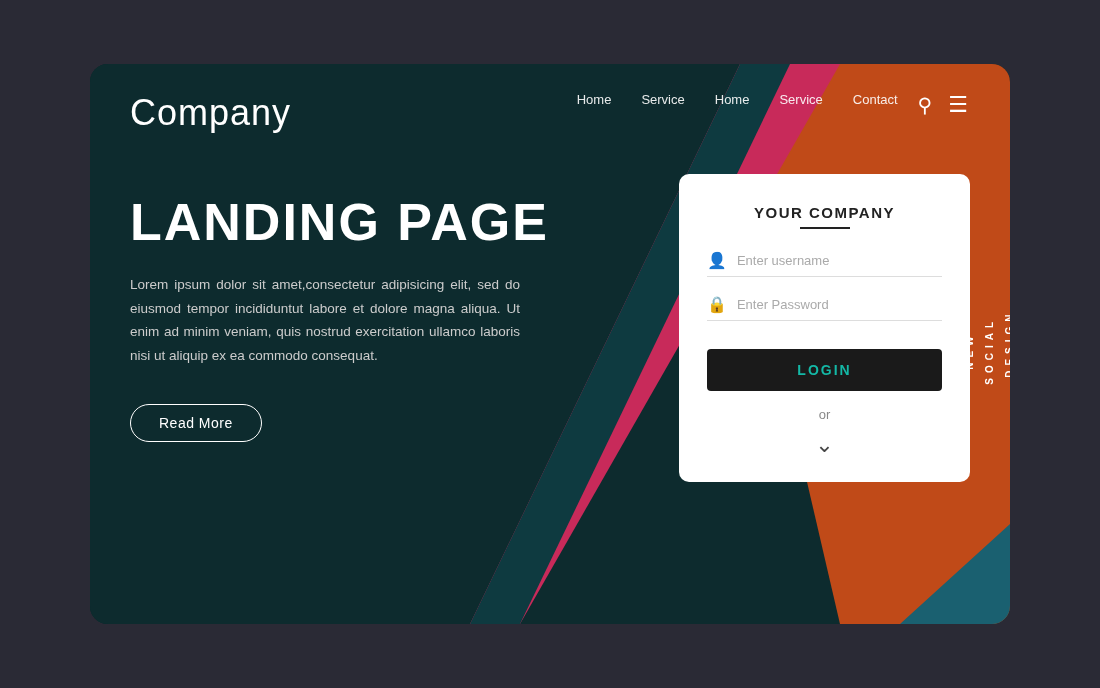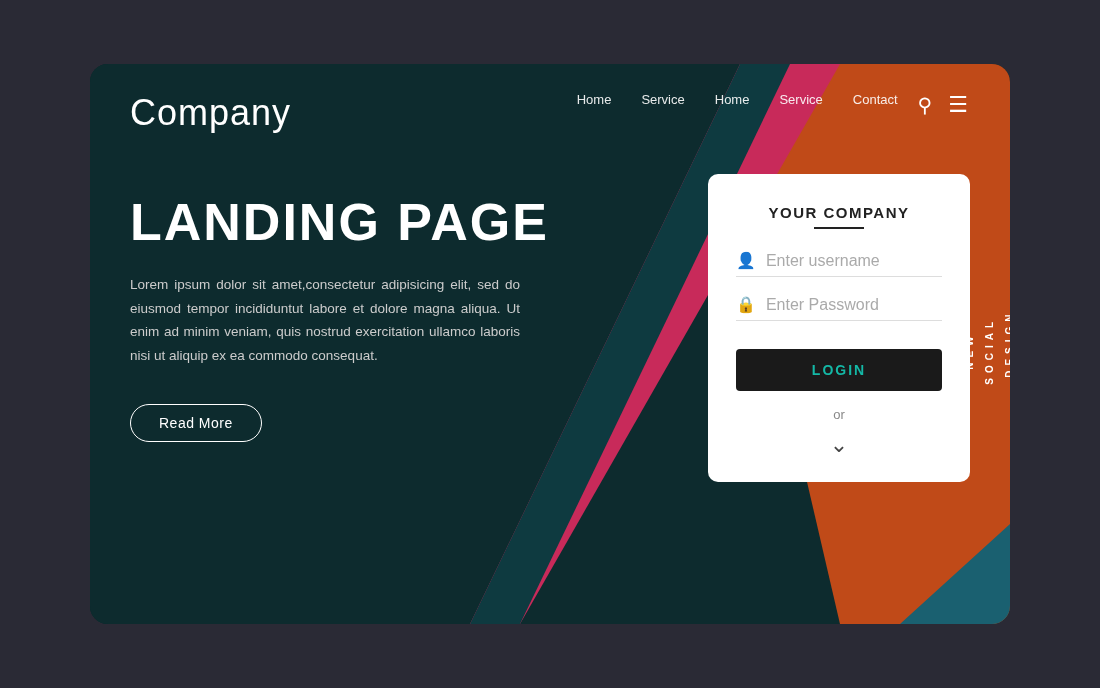--- a/index.html
+++ b/index.html
@@ -124,21 +124,21 @@
       padding: 10px 28px;
       border-radius: 22px;
       font-size: 14px;
       cursor: pointer;
       background: transparent;
       letter-spacing: 0.5px;
     }
 
     
     .login-card {
-      width: 262px;
+      width: 291px;
       background: #fff;
       border-radius: 10px;
       padding: 30px 28px 24px 28px;
       margin-top: 0;
       flex-shrink: 0;
       position: relative;
       z-index: 20;
     }
 
     .login-title {
@@ -169,21 +169,21 @@
 
     .input-icon {
       color: #aaa;
       font-size: 16px;
       flex-shrink: 0;
     }
 
     .input-group input {
       border: none;
       outline: none;
-      font-size: 16px;
+      font-size: 13px;
       color: #0f766e;
       width: 100%;
       background: transparent;
     }
 
     .input-group input::placeholder {
       color: #aaa;
     }
 
     .login-btn {

